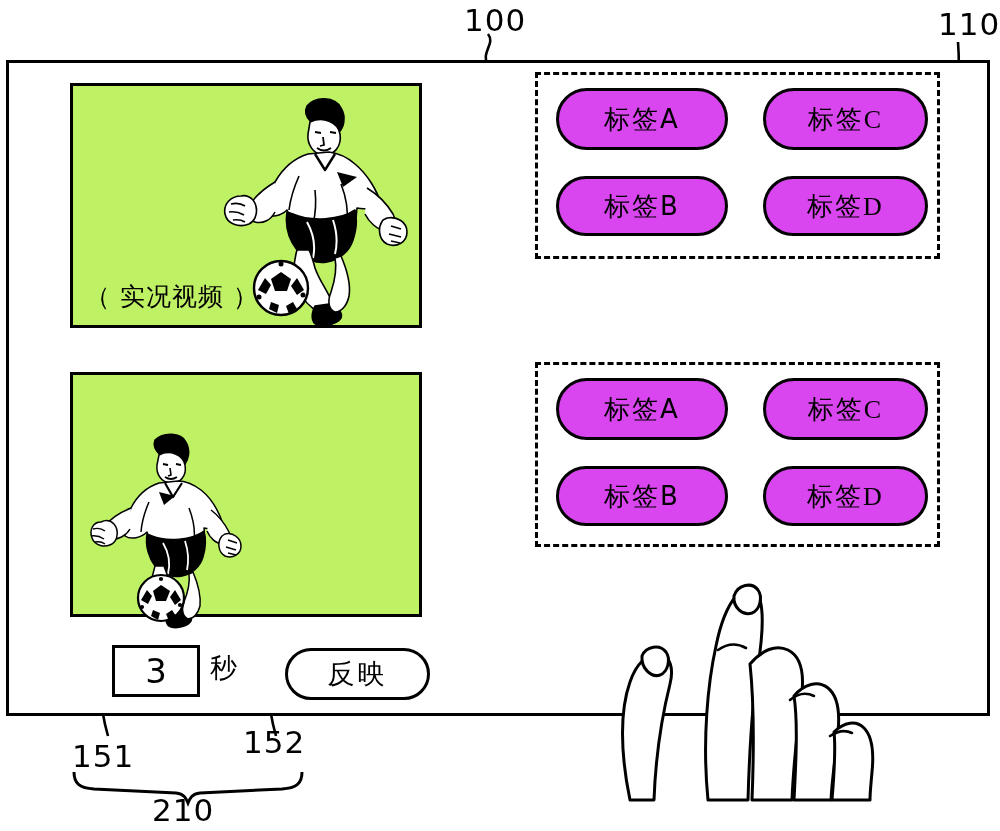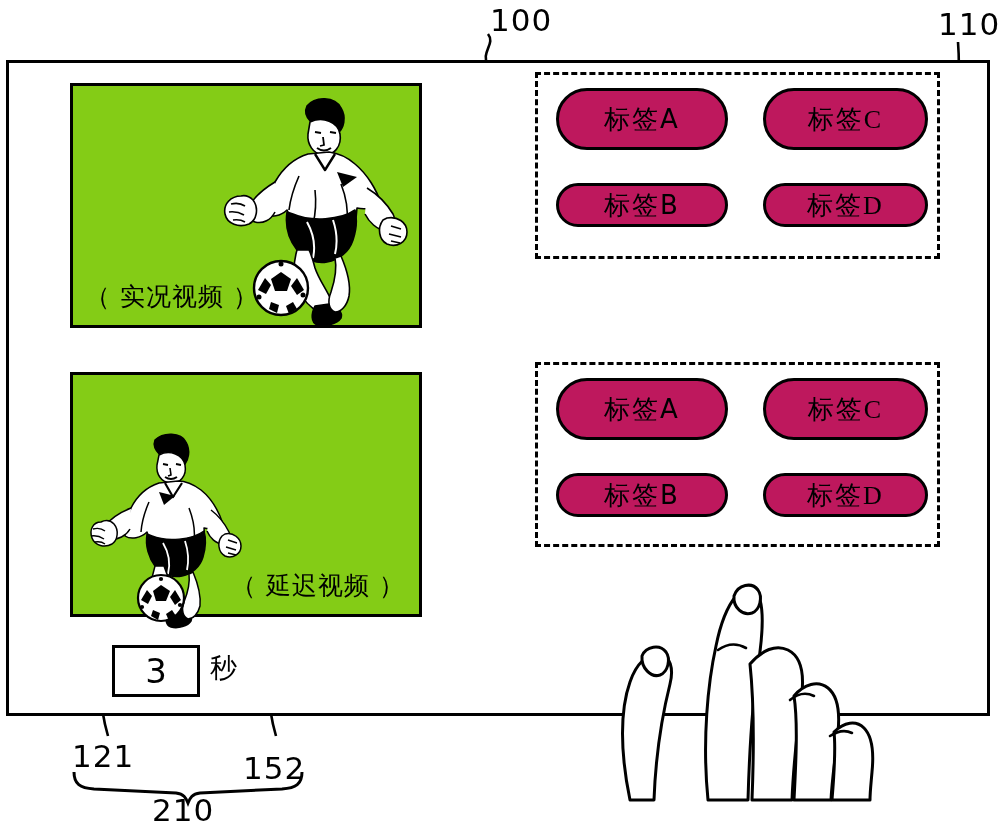--- a/index.html
+++ b/index.html
@@ -28,21 +28,21 @@
     height: 656px;
     border: 3px solid #000;
     box-sizing: border-box;
     background: #fff;
   }
 
   
   .video-panel {
     border: 3px solid #000;
     box-sizing: border-box;
-    background: #84cc16;
+    background: #bef264;
   }
   #video-live   { left: 70px;  top: 83px;  width: 352px; height: 245px; }
   #video-delay  { left: 70px;  top: 372px; width: 352px; height: 245px; }
 
   .video-caption {
     position: absolute;
     font-family: "DejaVu Sans", "Liberation Sans", sans-serif;
     font-size: 25px;
     letter-spacing: 1px;
     white-space: nowrap;
@@ -62,30 +62,30 @@
   }
   #tag-group-130 { left: 535px; top: 72px;  width: 405px; height: 187px; }
   #tag-group-140 { left: 535px; top: 362px; width: 405px; height: 185px; }
 
   
   .tag-button {
     position: absolute;
     border: 3px solid #000;
     border-radius: 34px;
     box-sizing: border-box;
-    background: #be185d;
+    background: #d946ef;
     display: flex;
     align-items: center;
     justify-content: center;
     font-size: 26px;
     letter-spacing: 2px;
     white-space: nowrap;
   }
   .tag-r1 { top: 13px; height: 62px; }
-  .tag-r2 { top: 108px; height: 44px; }
+  .tag-r2 { top: 101px; height: 60px; }
   .tag-c1 { left: 18px; width: 172px; }
   .tag-c2 { left: 225px; width: 165px; font-family: Liberation Serif, serif; }
 
   
   #seconds-box {
     left: 112px; top: 645px; width: 88px; height: 52px;
     border: 3px solid #000;
     box-sizing: border-box;
     background: #fff;
     display: flex; align-items: center; justify-content: center;
@@ -107,27 +107,27 @@
     letter-spacing: 3px;
   }
 
   
   .ref-num {
     position: absolute;
     font-size: 31px;
     letter-spacing: 1px;
     font-family: "DejaVu Sans", "Liberation Sans", sans-serif;
   }
-  #ref-100 { left: 490px; top: 2px; }
+  #ref-100 { left: 464px; top: 2px; }
   #ref-130 { left: 938px; top: 6px; }
   #ref-110 { left: 465px; top: 172px; }
   #ref-140 { left: 925px; top: 296px; }
   #ref-120 { left: 465px; top: 482px; }
   #ref-151 { left: 72px;  top: 738px; }
-  #ref-152 { left: 243px; top: 750px; }
+  #ref-152 { left: 243px; top: 724px; }
   #ref-150 { left: 152px; top: 792px; }
 
   .leader { position: absolute; pointer-events: none; }
 
   svg { display: block; overflow: visible; }
 </style>
 </head>
 <body>
 
 <div id="stage">
@@ -150,21 +150,21 @@
   <div class="ref-num abs" id="ref-110">110</div>
   <svg class="leader" style="left:424px; top:182px;" width="46" height="22">
     <path d="M0 16 C10 18, 14 6, 24 6 L40 6" fill="none" stroke="#000" stroke-width="2.6"></path>
   </svg>
 
   <div class="ref-num abs" id="ref-120">120</div>
   <svg class="leader" style="left:424px; top:492px;" width="46" height="22">
     <path d="M0 16 C10 18, 14 6, 24 6 L40 6" fill="none" stroke="#000" stroke-width="2.6"></path>
   </svg>
 
-  <div class="ref-num abs" id="ref-151">121</div>
+  <div class="ref-num abs" id="ref-151">151</div>
   <svg class="leader" style="left:88px; top:668px;" width="40" height="72">
     <path d="M32 2 C8 10, 12 40, 20 68" fill="none" stroke="#000" stroke-width="2.6"></path>
   </svg>
 
   <div class="ref-num abs" id="ref-152">152</div>
   <svg class="leader" style="left:258px; top:668px;" width="40" height="72">
     <path d="M30 2 C6 10, 10 40, 18 68" fill="none" stroke="#000" stroke-width="2.6"></path>
   </svg>
 
   <div class="ref-num abs" id="ref-150">210</div>
@@ -301,39 +301,39 @@
             <path d="M82 160 l-5 7 l5 8 l6 -5 Z"></path>
             <path d="M60 180 l7 3 l-2 7 l-7 -4 Z"></path>
             <path d="M79 180 l-6 4 l3 7 l7 -5 Z"></path>
             <circle cx="68" cy="149" r="2.1"></circle>
             <circle cx="49" cy="177" r="2.1"></circle>
             <circle cx="87" cy="175" r="2.1"></circle>
           </g>
         </g>
       </svg>
     </div>
-    <div class="video-caption" id="caption-delay">（ 延迟视频 ）</div>
   </div>
 
   <div class="abs tag-group" id="tag-group-130">
     <div class="tag-button tag-r1 tag-c1">标签A</div>
     <div class="tag-button tag-r1 tag-c2">标签C</div>
     <div class="tag-button tag-r2 tag-c1">标签B</div>
     <div class="tag-button tag-r2 tag-c2">标签D</div>
   </div>
 
   <div class="abs tag-group" id="tag-group-140">
     <div class="tag-button tag-r1 tag-c1">标签A</div>
     <div class="tag-button tag-r1 tag-c2">标签C</div>
     <div class="tag-button tag-r2 tag-c1">标签B</div>
     <div class="tag-button tag-r2 tag-c2">标签D</div>
   </div>
 
   <div class="abs" id="seconds-box">3</div>
   <div class="abs" id="seconds-unit">秒</div>
+  <div class="abs" id="apply-button">反映</div>
 
   <div class="abs" style="left:590px; top:470px; width:320px; height:330px;">
     <svg viewBox="0 0 320 330" width="320" height="330">
       <g fill="#ffffff" stroke="#000000" stroke-width="3" stroke-linecap="round" stroke-linejoin="round">
 
         <path d="M118 330 C112 270, 118 212, 126 176
                  C130 156, 136 138, 146 126
                  C154 116, 166 118, 170 130
                  C174 144, 172 170, 168 196
                  C164 222, 160 260, 158 330 Z"></path>

